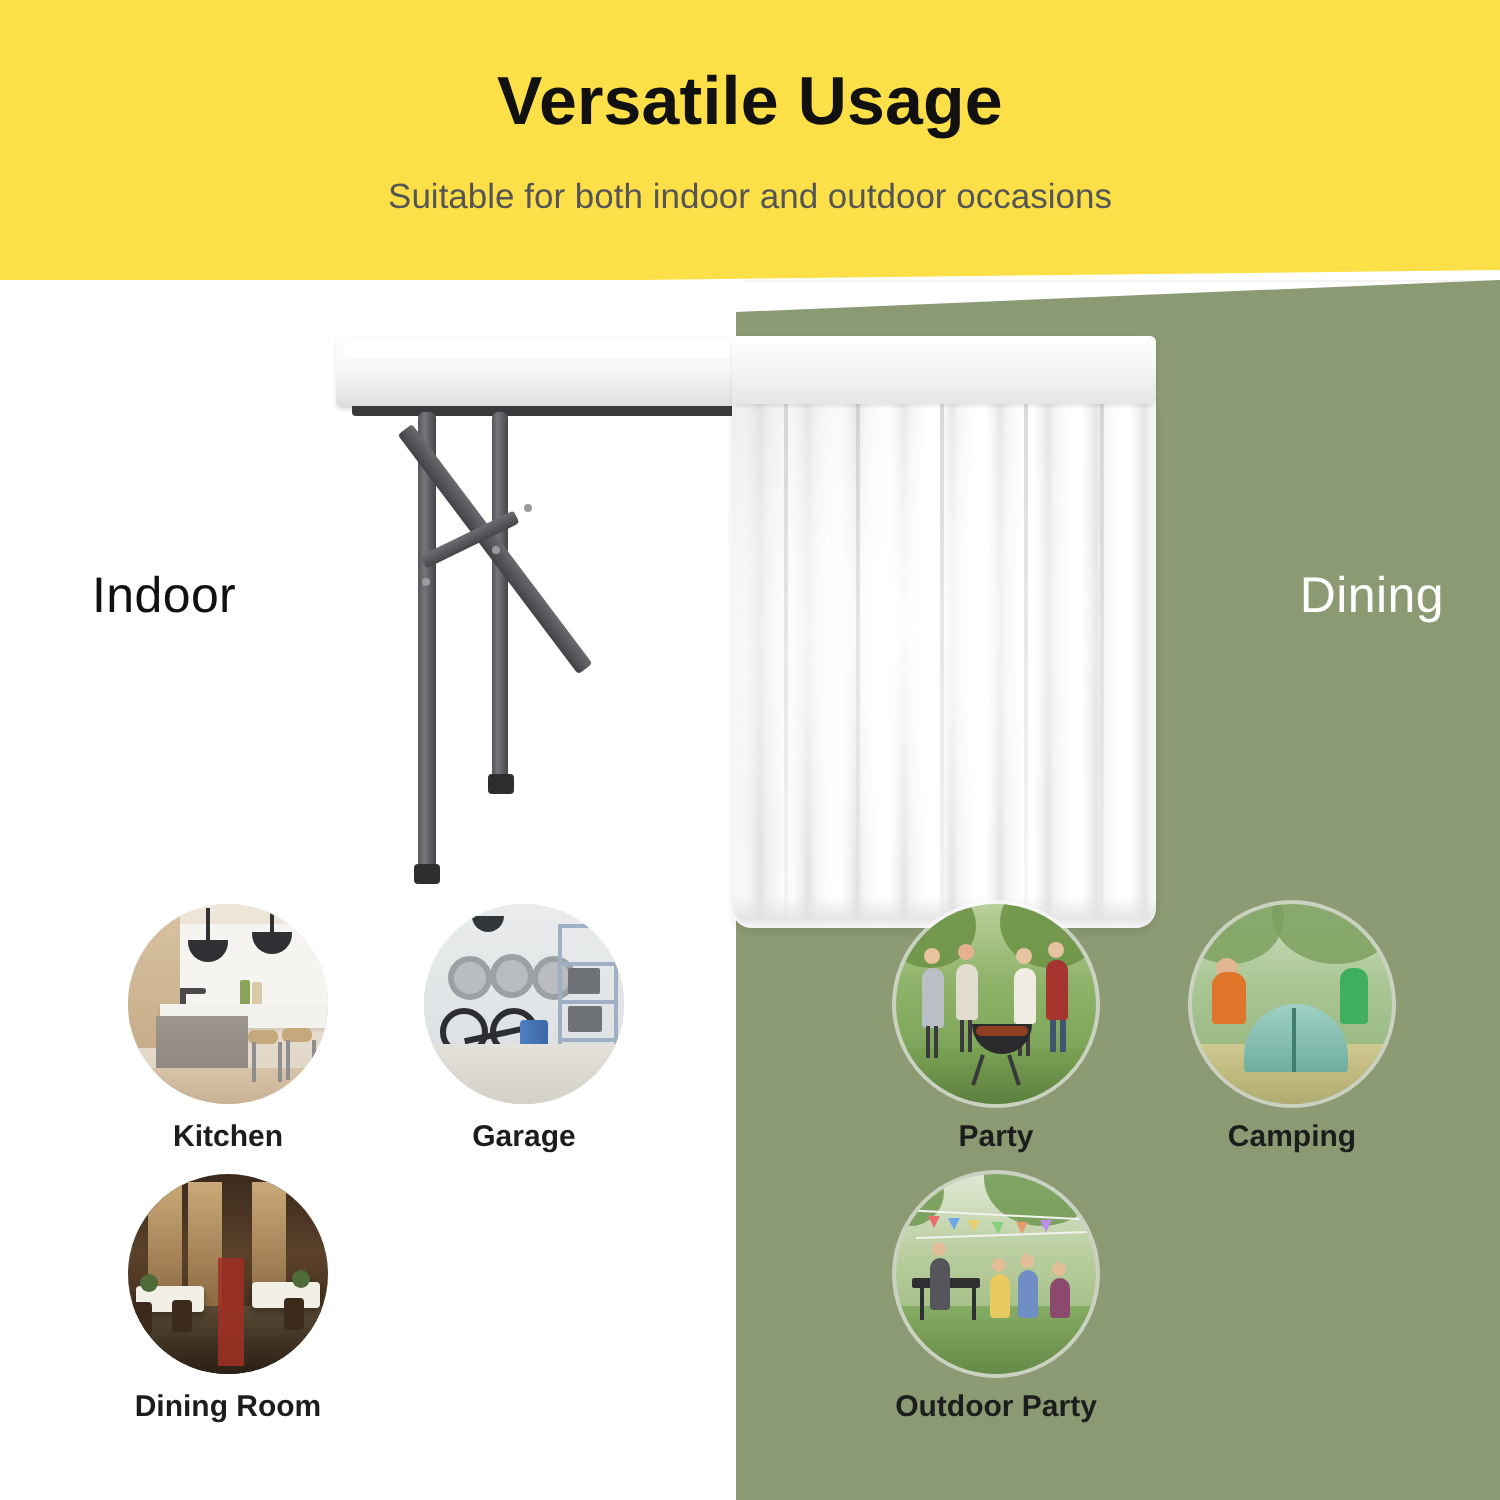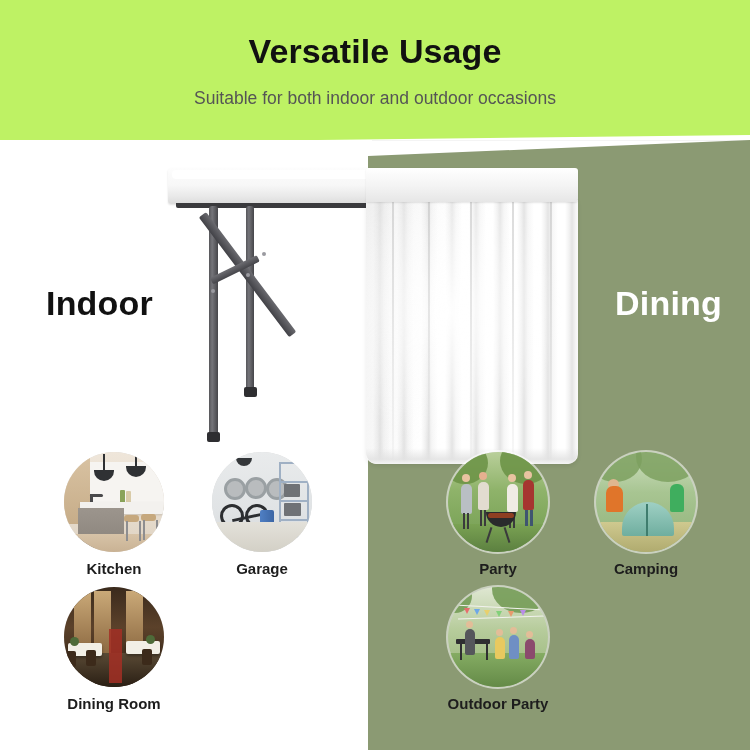--- a/index.html
+++ b/index.html
@@ -13,21 +13,21 @@
     position: relative;
     width: 750px; height: 750px;
     background: #ffffff;
     overflow: hidden;
   }
 
   
   #header {
     position: absolute; left: 0; top: 0;
     width: 750px; height: 148px;
-    background: #bef264;
+    background: #fde047;
     overflow: hidden;
   }
   #header-title {
     position: absolute; left: 0; top: 32px; width: 750px;
     text-align: center;
     font-size: 34px; font-weight: 700; letter-spacing: .1px;
     color: #111111;
   }
   #header-subtitle {
     position: absolute; left: 0; top: 88px; width: 750px;
@@ -55,21 +55,21 @@
   #panel-outdoor {
     position: absolute; left: 356px; top: 140px;
     width: 394px; height: 610px;
     background: #8b9a73;
     clip-path: polygon(12px 16px, 100% 0, 100% 100%, 12px 100%);
   }
 
   
   .section-label {
     position: absolute;
-    font-size: 34px; font-weight: 700;
+    font-size: 25px; font-weight: 400;
     letter-spacing: .2px;
   }
   #label-indoor  { left: 46px;  top: 284px; color: #111111; }
   #label-outdoor { right: 28px; top: 284px; color: #ffffff; }
 
   
   #product { position: absolute; left: 0; top: 140px; width: 750px; height: 330px; }
 
   #table-top {
     position: absolute; left: 168px; top: 28px;

